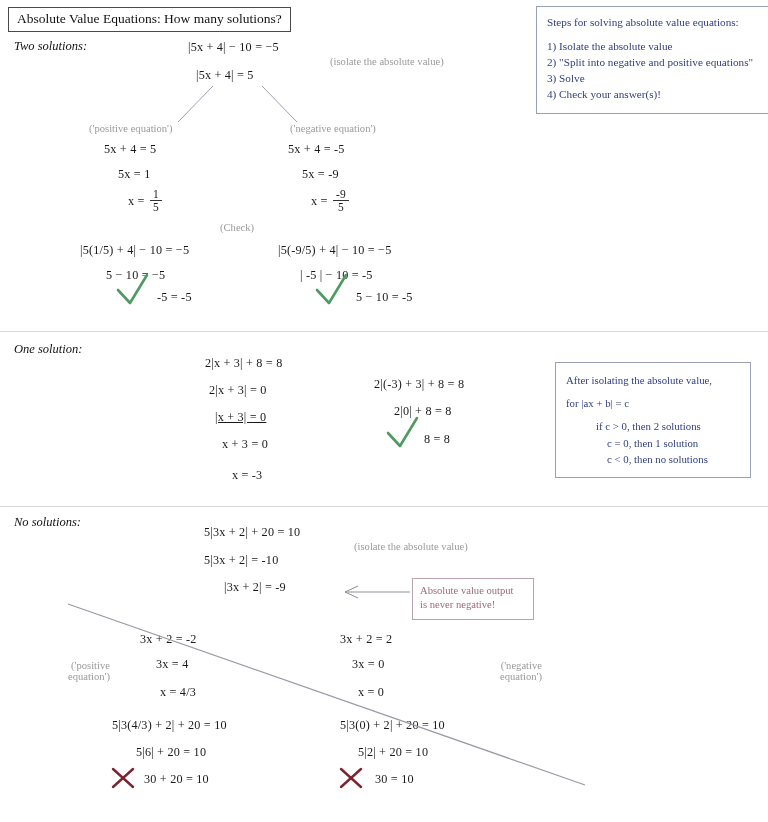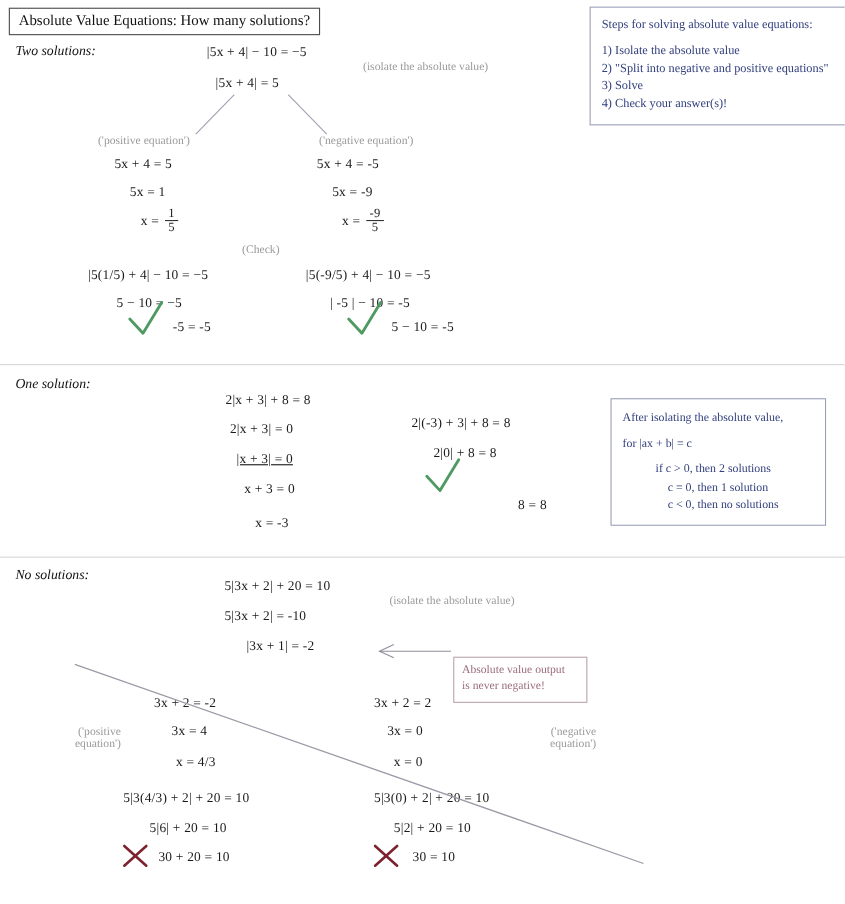--- a/index.html
+++ b/index.html
@@ -71,21 +71,20 @@
     left: 412px; top: 578px;
     width: 122px;
     border: 1px solid #b9a3ad;
     background: #fff;
     padding: 5px 7px 6px 7px;
     box-sizing: border-box;
     color: #9b6b7d;
     font-size: 10.6px;
     line-height: 1.35;
     z-index: 5;
-    margin-top: 19px;
   }
 
   
   .sec-label {
     font-style: italic;
     font-size: 12.5px;
     color: #111;
     white-space: nowrap;
   }
 
@@ -229,39 +228,39 @@
   <div class="abs sec-label" style="left:14px; top:342px;">One solution:</div>
 
   <div class="abs eq" style="left:205px; top:356px;">2|x + 3| + 8 = 8</div>
   <div class="abs eq" style="left:209px; top:383px;">2|x + 3|  =  0</div>
   <div class="abs eq" style="left:215px; top:410px;text-decoration:underline;">|x + 3| =  0</div>
   <div class="abs eq" style="left:222px; top:437px;">x + 3 = 0</div>
   <div class="abs eq" style="left:232px; top:468px;">x = -3</div>
 
   <div class="abs eq" style="left:374px; top:377px;">2|(-3) + 3| + 8 = 8</div>
   <div class="abs eq" style="left:394px; top:404px;">2|0| + 8 = 8</div>
-  <div class="abs eq" style="left:424px; top:452px;margin-left:47px;">8  =  8</div>
+  <div class="abs eq" style="left:424px; top:432px;">8  =  8</div>
 
   <div class="abs rule-box">
     <div class="rb-line">After isolating the absolute value,</div>
     <div class="rb-gap"></div>
     <div class="rb-line">for   |ax + b| = c</div>
     <div class="rb-gap"></div>
     <div class="rb-line rb-indent">if  c &gt; 0,  then 2 solutions</div>
     <div class="rb-line rb-indent" style="padding-left:41px;">c = 0,  then 1 solution</div>
     <div class="rb-line rb-indent" style="padding-left:41px;">c &lt; 0,  then no solutions</div>
   </div>
 
   <div class="abs divider" style="top:506px;"></div>
 
   <div class="abs sec-label" style="left:14px; top:515px;">No solutions:</div>
 
   <div class="abs eq" style="left:204px; top:525px;">5|3x + 2| + 20 = 10</div>
   <div class="abs eq" style="left:204px; top:553px;">5|3x + 2|  =  -10</div>
-  <div class="abs eq" style="left:224px; top:580px;">|3x + 1|  =  -2</div>
+  <div class="abs eq" style="left:224px; top:580px;">|3x + 2|  =  -9</div>
   <div class="abs note" style="left:354px; top:541px;">(isolate the absolute value)</div>
 
   <div class="abs callout">
     <div>Absolute value output</div>
     <div>is never negative!</div>
   </div>
 
   <div class="abs note note-c" style="left:24px; top:660px; width:86px;">
     <div>('positive</div>
     <div>equation')</div>

